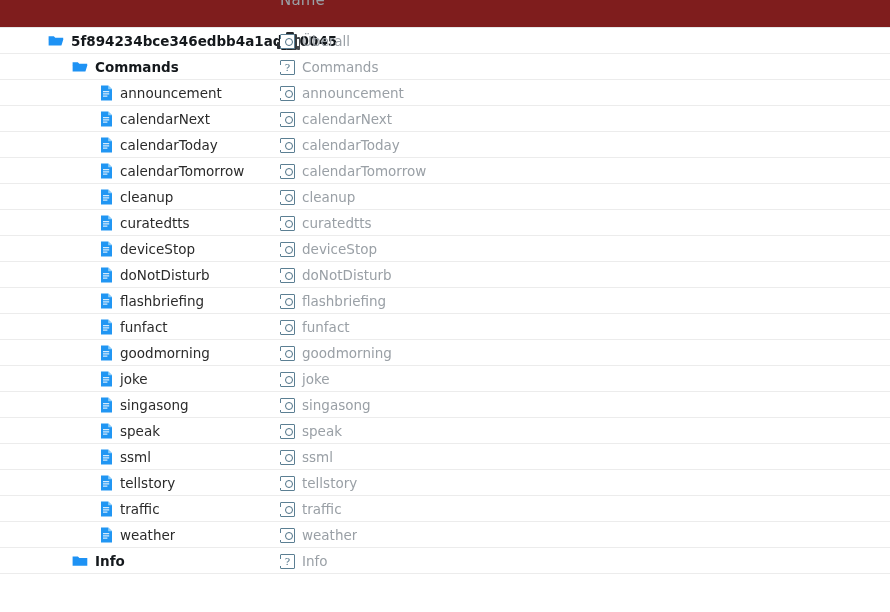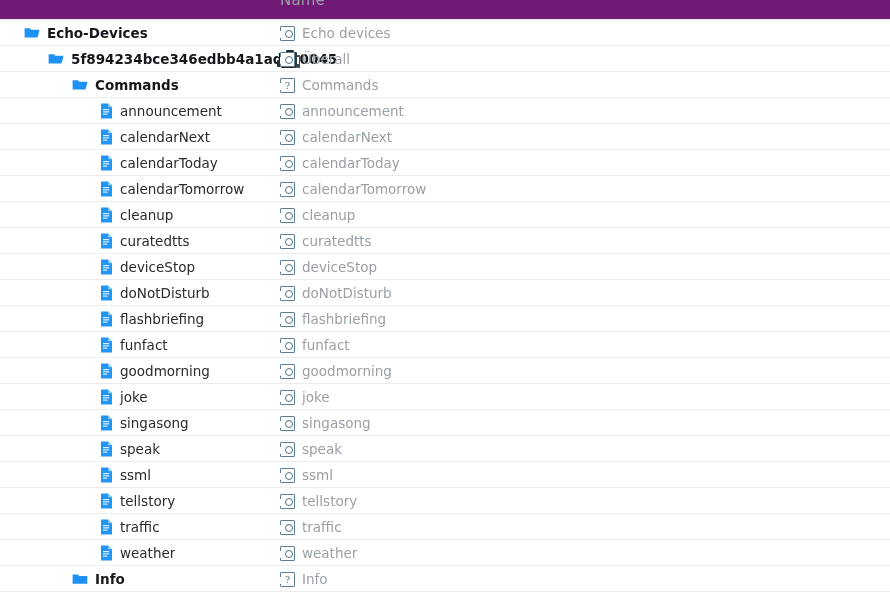--- a/index.html
+++ b/index.html
@@ -9,23 +9,23 @@
     background: #ffffff;
     font-family: "DejaVu Sans", "Liberation Sans", sans-serif;
     overflow: hidden;
   }
 
   #app { width: 890px; height: 612px; position: relative; background:#fff; }
 
   
   .header-row {
     position: relative;
-    height: 20px;
+    height: 28px;
     border-bottom: 1px solid #e8e8e8;
-    background: #701a75;
+    background: #7f1d1d;
   }
   .header-name {
     position: absolute;
     left: 280px;
     top: -9px;
     font-size: 15px;
     color: #9aa0a6;
     letter-spacing: .2px;
     white-space: nowrap;
   }
@@ -132,35 +132,20 @@
 <body>
 
 <div id="app">
 
   <div class="header-row">
     <div class="header-name">Name</div>
   </div>
 
   <div id="rows">
       <div class="row folder">
-        <div class="cell-left" style="left:24px">
-          <span class="ico">
-            <svg width="16" height="14" viewBox="0 0 16 14">
-              <path d="M0.6 2.2h5.2l1.5 1.6h7.9v1.4H0.6z" fill="#1e92f4"></path>
-              <path d="M0.6 5.0h14.8l-2.0 6.6H0.6z" fill="#1e92f4"></path>
-            </svg>
-          </span>
-          <span class="label">Echo-Devices</span>
-        </div>
-        <div class="cell-right">
-          <span class="ph"></span>
-          <span class="label">Echo devices</span>
-        </div>
-      </div>
-      <div class="row folder">
         <div class="cell-left" style="left:48px">
           <span class="ico">
             <svg width="16" height="14" viewBox="0 0 16 14">
               <path d="M0.6 2.2h5.2l1.5 1.6h7.9v1.4H0.6z" fill="#1e92f4"></path>
               <path d="M0.6 5.0h14.8l-2.0 6.6H0.6z" fill="#1e92f4"></path>
             </svg>
           </span>
           <span class="label">5f894234bce346edbb4a1adce0045</span>
         </div>
         <span class="device-thumb" style="left:277px"><svg width="26" height="22" viewBox="0 0 26 22">

